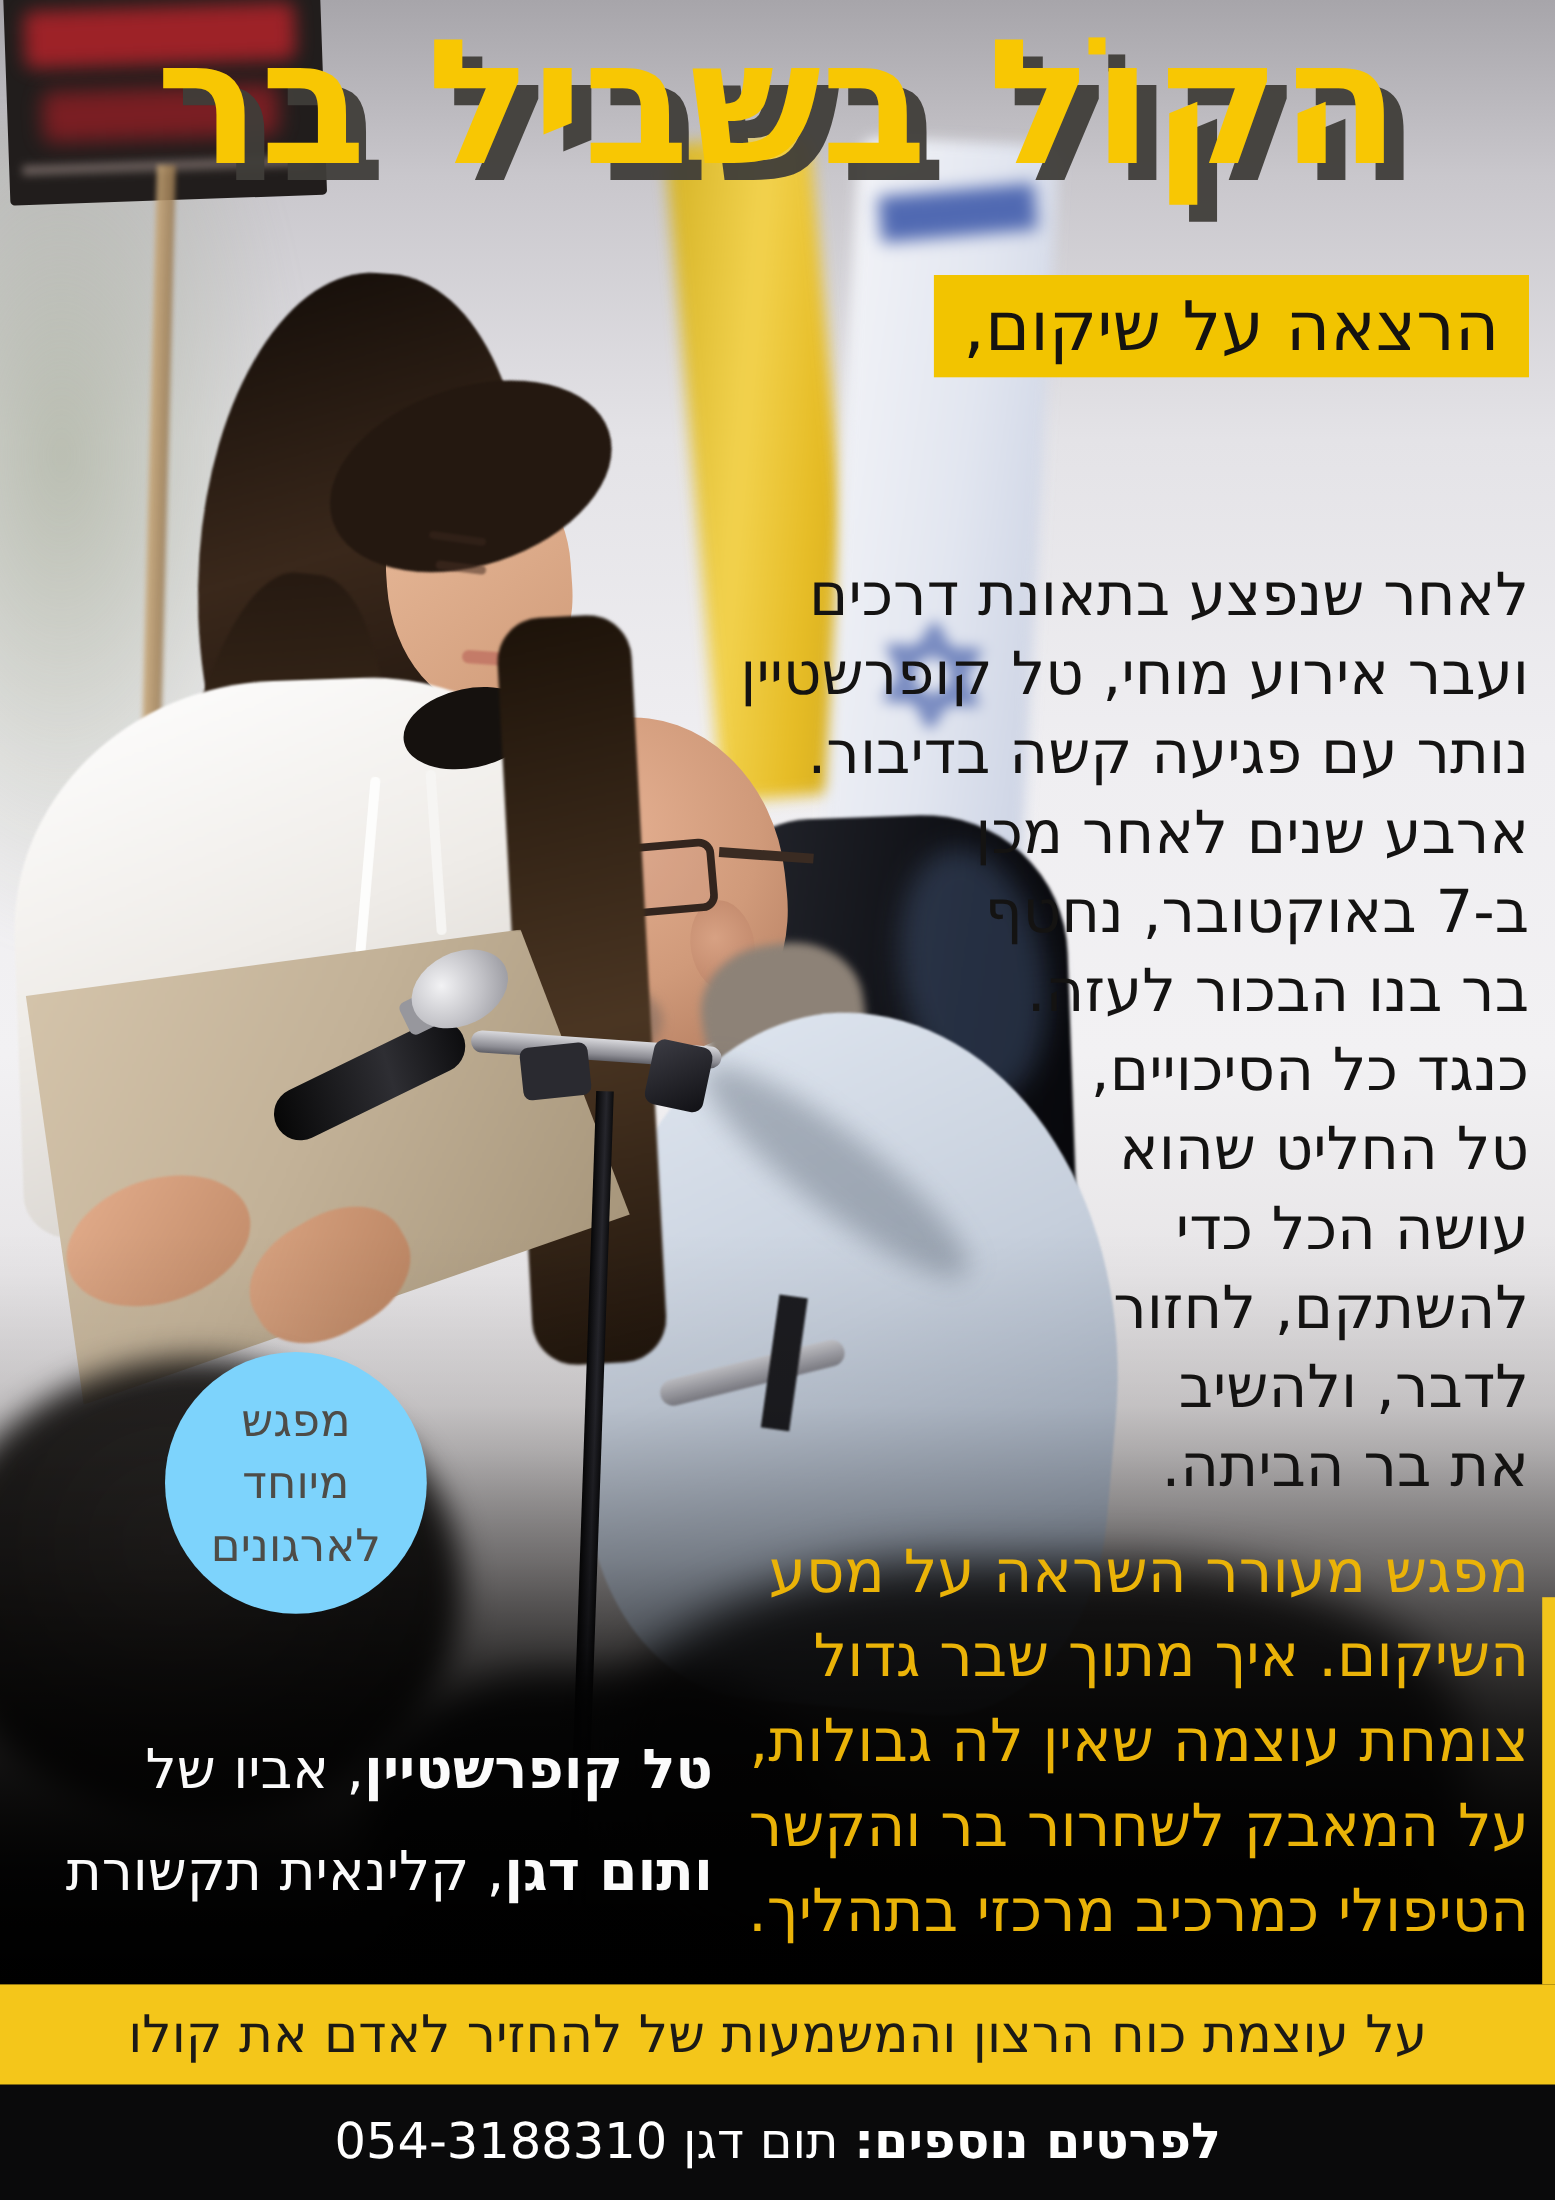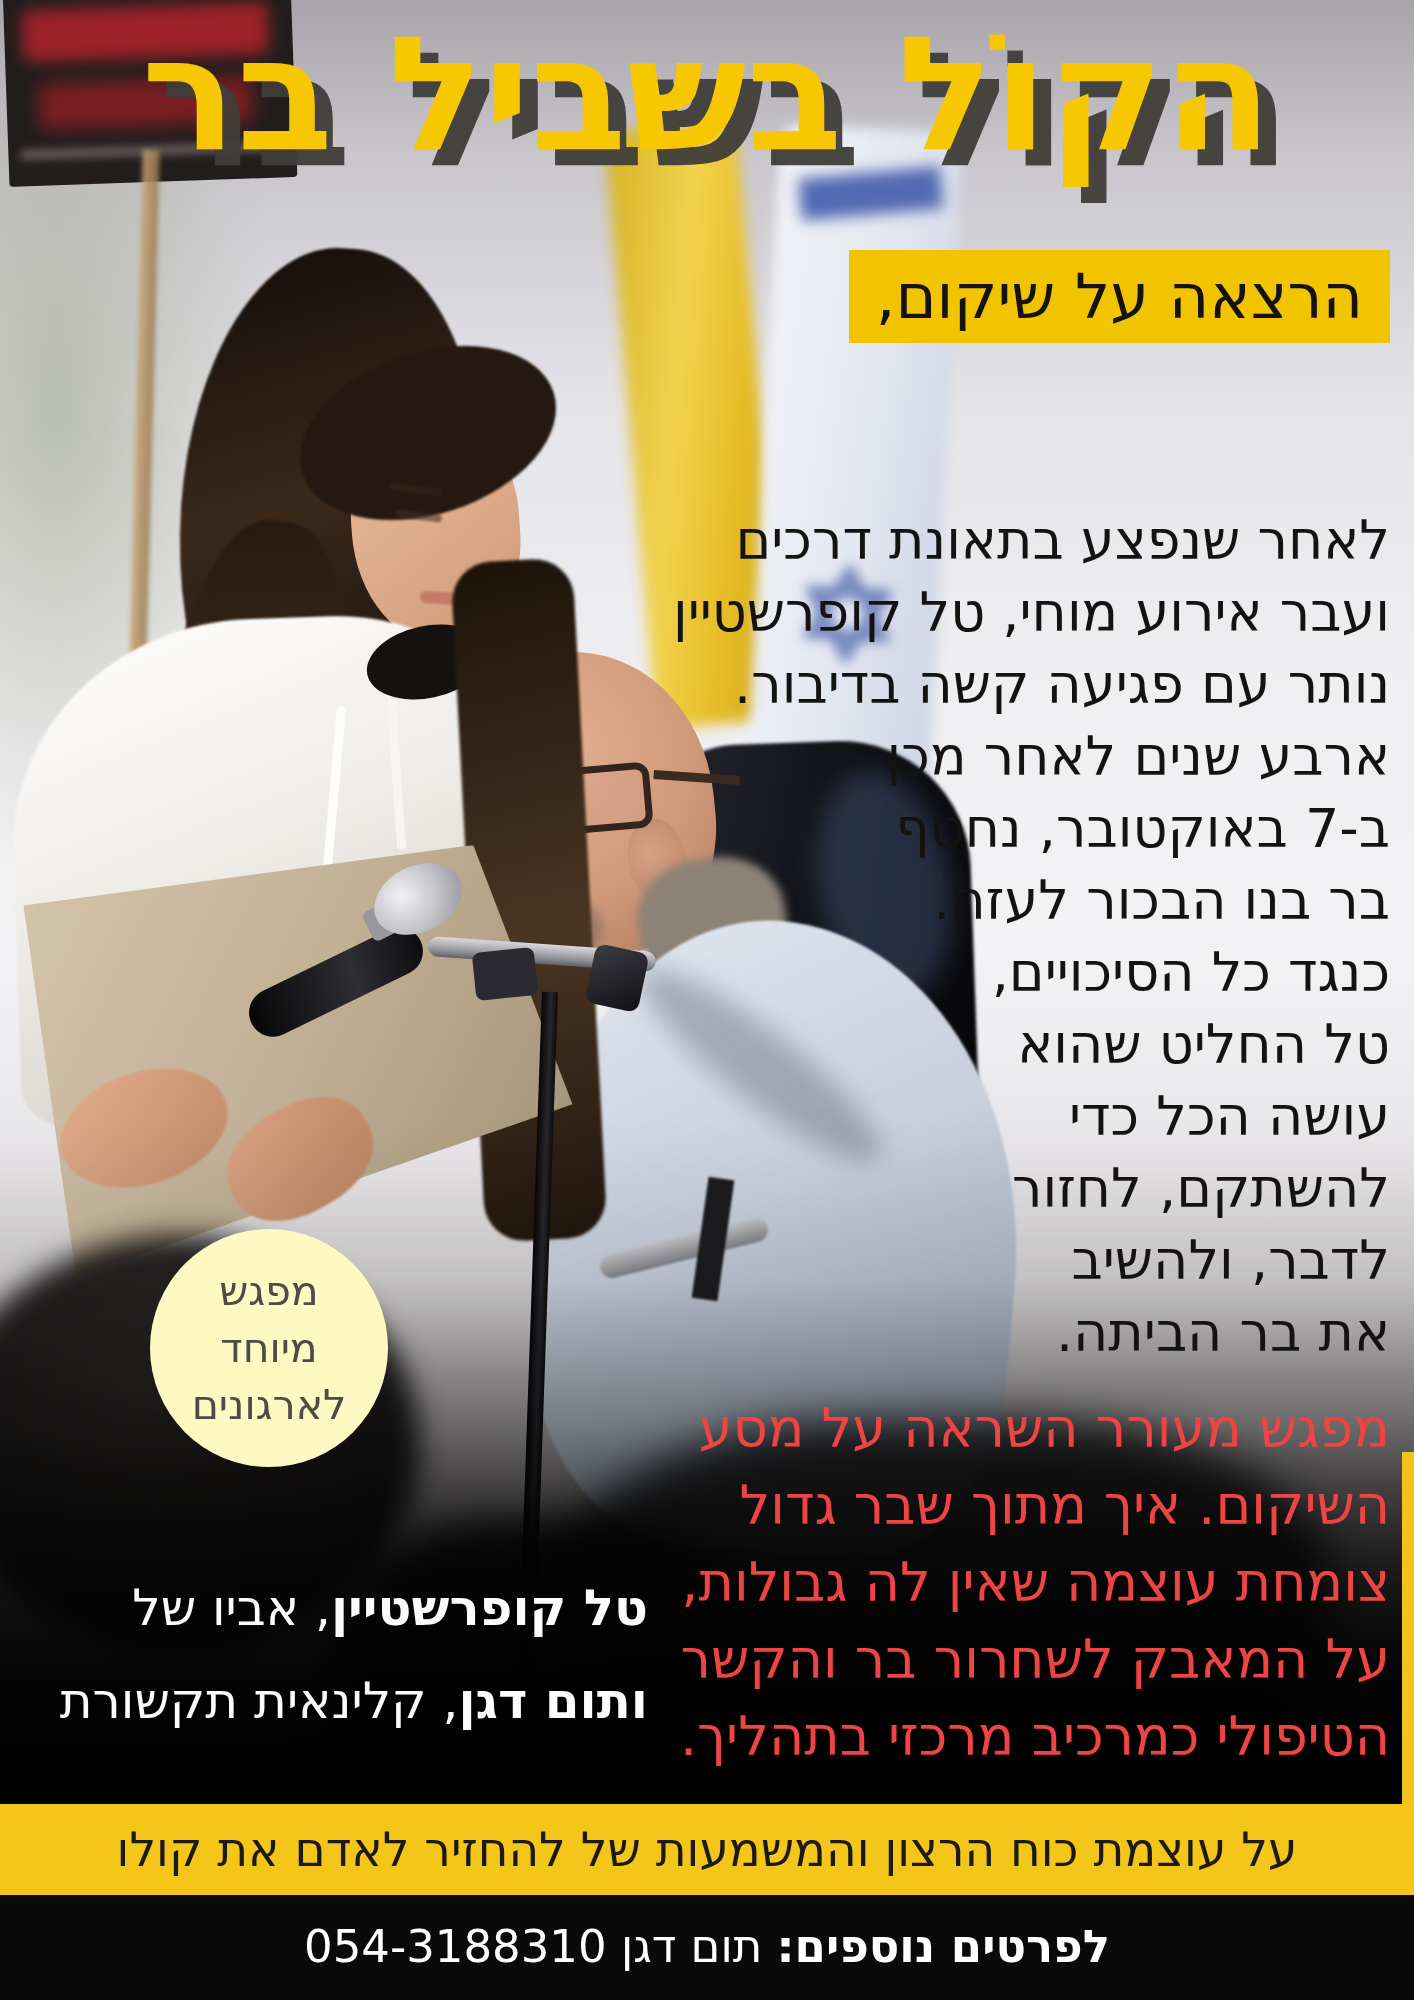--- a/index.html
+++ b/index.html
@@ -177,23 +177,23 @@
   .title{left:0;top:14px;width:100%;margin:0;text-align:center;
     font-size:158px;line-height:1.02;font-weight:bold;color:#f8c703;
     text-shadow:18px 16px 0 rgba(63,61,57,.95);}
   .sub{right:24px;height:93px;line-height:93px;padding:0 27px;
     background:#f2c400;color:#151310;font-size:62px;white-space:nowrap;}
   .sub1{top:250px;margin-left:40px;} .sub2{top:369px;}
   .lines{white-space:pre-line;}
   .body1{right:24px;top:505px;font-size:54px;line-height:72px;
     color:#141312;text-align:right;}
   .body2{right:24px;top:1390px;font-size:54px;line-height:77px;
-    color:#ef4444;text-align:right;}
+    color:#eab308;text-align:right;}
   .badge{left:150px;top:1229px;width:238px;height:238px;border-radius:50%;
-    background:#fef9c3;display:flex;flex-direction:column;justify-content:center;
+    background:#7dd3fc;display:flex;flex-direction:column;justify-content:center;
     align-items:center;text-align:center;font-size:41px;line-height:57px;color:#4e4c47;}
   .badge div{position:static;}
   .credits{right:766px;top:1562px;text-align:right;color:#fbfbfb;
     font-size:50px;line-height:93px;white-space:nowrap;}
   .credits .line{position:static;display:block;}
   .b{position:static;font-weight:bold;}
   .banner{left:0;top:1804px;width:1414px;height:114px;line-height:91px;
     background:#f4c61a;color:#1c1a16;font-size:47px;text-align:center;white-space:nowrap;}
   .footer{left:0;top:1895px;width:1414px;height:105px;line-height:103px;
     background:#0a0a0b;color:#ffffff;font-size:45px;text-align:center;}

